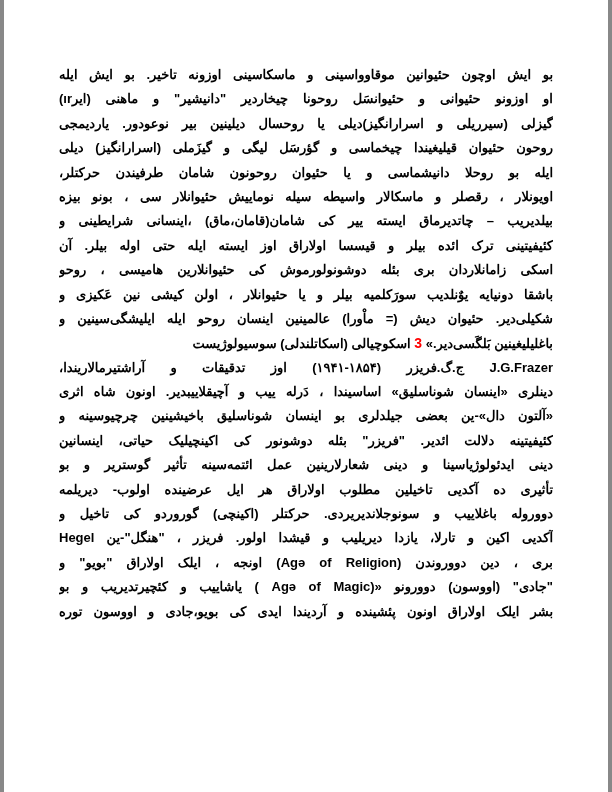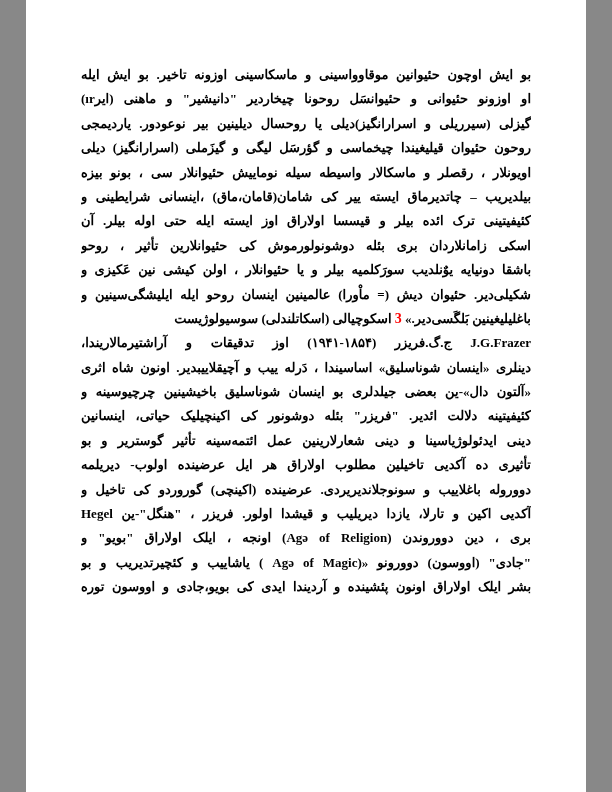--- a/index.html
+++ b/index.html
@@ -1,22 +1,22 @@
 <!DOCTYPE html>
 <html lang="az"><head>
 <meta charset="utf-8">
 <style>
   html,body{margin:0;padding:0;background:#888;}
   .page{
     position:relative;
-    width:560px;height:792px;
+    width:604px;height:792px;
     margin:0 auto;
     background:#ffffff;
     overflow:hidden;
-    font-family:Liberation Serif, serif;
+    font-family:Liberation Sans, sans-serif;
   }
   .textblock{
     position:absolute;
     top:63px;left:55px;right:55px;
     direction:rtl;
     unicode-bidi:embed;
     color:#000;
     font-size:13px;
     font-weight:bold;
     line-height:24.4px;
@@ -39,32 +39,33 @@
 </style>
 </head>
 <body>
 
 <div class="page">
   <div class="textblock">
       <div class="tline"><span>بو ایش اوچون حئیوانین موقاوواسینی  و ماسکاسینی اوزونه تاخیر. بو ایش ایله</span></div>
       <div class="tline"><span>او اوزونو حئیوانی و حئیوانسَل روحونا چیخاردیر "دانیشیر" و ماهنی (ایرır)</span></div>
       <div class="tline"><span>گیزلی (سیرریلی و اسرارانگیز)دیلی یا روحسال دیلینین بیر نوعودور. یاردیمجی</span></div>
       <div class="tline"><span>روحون حئیوان قیلیغیندا چیخماسی و گؤرسَل لیگی و گیزَملی (اسرارانگیز) دیلی</span></div>
+      <div class="tline"><span>ایله بو روحلا دانیشماسی و یا حئیوان روحونون شامان طرفیندن حرکتلر،</span></div>
       <div class="tline"><span>اویونلار ، رقصلر و ماسکالار واسیطه سیله نوماییش حئیوانلار سی ، بونو بیزه</span></div>
       <div class="tline"><span>بیلدیریب – چاتدیرماق ایسته ییر کی شامان(قامان،ماق) ،اینسانی شرایطینی و</span></div>
       <div class="tline"><span>کئیفیتینی ترک ائده بیلر و قیسسا اولاراق  اوز  ایسته ایله حتی اوله بیلر. آن</span></div>
-      <div class="tline"><span>اسکی زامانلاردان بری بئله دوشونولورموش کی حئیوانلارین تأثیر ، روحو</span></div>
+      <div class="tline"><span>اسکی زامانلاردان بری بئله دوشونولورموش کی حئیوانلارین هامیسی ، روحو</span></div>
       <div class="tline"><span>باشقا دونیایه یوٌنلدیب سورَکلمیه بیلر و یا حئیوانلار ، اولن کیشی نین عَکیزی و</span></div>
       <div class="tline"><span>شکیلی‌دیر. حئیوان دیش (= ماْورا) عالمینین اینسان روحو ایله ایلیشگی‌سینین و</span></div>
       <div class="tline short"><span>باغلیلیغینین بَلگَسی‌دیر.» </span><span class="fnmark" style="color: rgb(255, 0, 0);">3</span><span> اسکوچیالی (اسکاتلندلی) سوسیولوژیست</span></div>
       <div class="tline"><span>J.G.Frazer ج.گ.فریزر (۱۸۵۴-۱۹۴۱) اوز تدقیقات و آراشتیرمالاریندا،</span></div>
       <div class="tline"><span>دینلری «اینسان شوناسلیق» اساسیندا ، دَرله ییب و آچیقلاییبدیر. اونون شاه اثری</span></div>
       <div class="tline"><span>«آلتون دال»-ین بعضی جیلدلری بو اینسان شوناسلیق باخیشینین چرچیوسینه و</span></div>
       <div class="tline"><span>کئیفیتینه دلالت ائدیر. "فریزر"  بئله دوشونور کی اکینچیلیک حیاتی، اینسانین</span></div>
       <div class="tline"><span>دینی ایدئولوژیاسینا و دینی شعارلارینین عمل ائتمه‌سینه تأثیر گوستریر و بو</span></div>
       <div class="tline"><span>تأثیری ده آکدیی تاخیلین مطلوب اولاراق هر ایل عرضینده اولوب- دیریلمه</span></div>
-      <div class="tline"><span>دووروله باغلاییب و سونوجلاندیریردی. عرضینده (اکینچی) گوروردو کی تاخیل و</span></div>
+      <div class="tline"><span>دووروله باغلاییب و سونوجلاندیریردی. حرکتلر (اکینچی) گوروردو کی تاخیل و</span></div>
       <div class="tline"><span>آکدیی اکین و تارلا، یازدا دیریلیب و قیشدا اولور. فریزر ، "هنگل"-ین Hegel</span></div>
       <div class="tline"><span>بری ، دین دووروندن (Agə of Religion) اونجه ، ایلک اولاراق "بویو" و</span></div>
       <div class="tline"><span>"جادی" (اووسون) دوورونو «(Agə of Magic ) یاشاییب و کئچیرتدیریب و بو</span></div>
       <div class="tline"><span>بشر ایلک اولاراق اونون پئشینده و آردیندا ایدی کی بویو،جادی و اووسون توره</span></div>
     </div>
 </div>
 
 </body></html>

